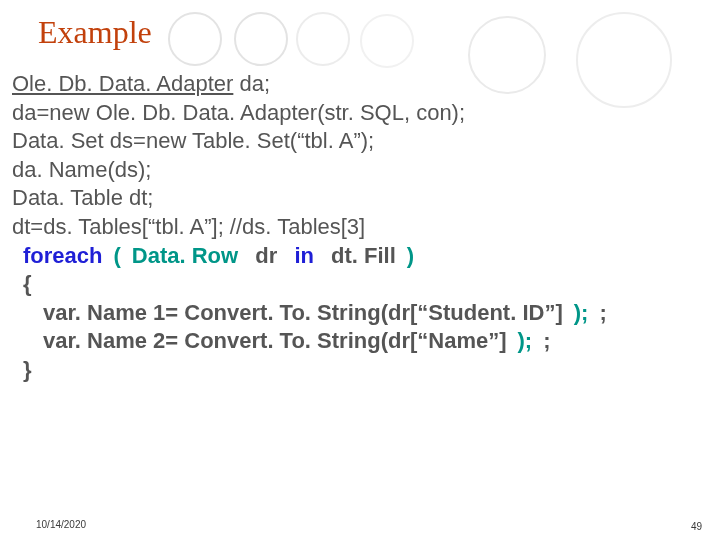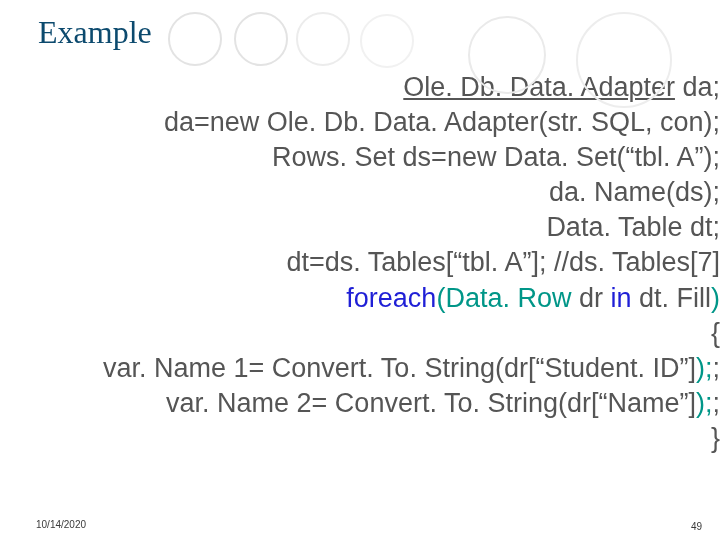--- a/index.html
+++ b/index.html
@@ -18,48 +18,47 @@
     padding: 0;
   }
   .title-area {
     position: relative;
     padding: 14px 0 10px 38px;
     height: 64px;
   }
   .title-text {
     font-family: "Times New Roman", Times, serif;
     font-size: 32px;
-    color: #0c4a6e;
+    color: #c2410c;
     font-weight: 400;
   }
   .deco {
     position: absolute;
     border: 2px solid #e3e3e3;
     border-radius: 50%;
     background: transparent;
   }
   .deco.c1 { width: 54px; height: 54px; left: 168px; top: 12px; }
   .deco.c2 { width: 54px; height: 54px; left: 234px; top: 12px; }
   .deco.c3 { width: 54px; height: 54px; left: 296px; top: 12px; border-color: #ececec; }
   .deco.c4 { width: 54px; height: 54px; left: 360px; top: 14px; border-color: #f1f1f1; }
   .deco.c5 { width: 78px; height: 78px; left: 468px; top: 16px; border-color: #eaeaea; }
   .deco.c6 { width: 96px; height: 96px; left: 576px; top: 12px; border-color: #ededed; }
 
   .content {
     padding: 6px 0 0 12px;
-    font-size: 27px;
+    font-size: 22px;
     line-height: 1.30;
-    text-align: right;
   }
   .line { white-space: pre; }
   .gray { color: #555555; }
   .blue { color: #1f1fd6; }
   .teal { color: #009688; }
   .green { color: #11a011; }
-  .bold { font-weight: 400; }
+  .bold { font-weight: 700; margin-left: 11px; }
   .indent { padding-left: 20px; }
   .indent-s { padding-left: 12px; }
 
   .footer-date {
     position: absolute;
     left: 36px;
     bottom: 10px;
     font-size: 10px;
     color: #3a3a3a;
   }
@@ -82,24 +81,24 @@
     <div class="deco c2"></div>
     <div class="deco c3"></div>
     <div class="deco c4"></div>
     <div class="deco c5"></div>
     <div class="deco c6"></div>
   </div>
 
   <div class="content">
     <div class="line gray"><span style="text-decoration: underline;">Ole. Db. Data. Adapter</span><span> da;</span></div>
     <div class="line gray">da=new Ole. Db. Data. Adapter(str. SQL, con);</div>
-    <div class="line gray">Rows. Set ds=new Data. Set(“tbl. A”);</div>
+    <div class="line gray">Data. Set ds=new Table. Set(“tbl. A”);</div>
     <div class="line gray">da. Name(ds);</div>
     <div class="line gray">Data. Table dt;</div>
-    <div class="line gray">dt=ds. Tables[“tbl. A”]; //ds. Tables[7]</div>
+    <div class="line gray">dt=ds. Tables[“tbl. A”]; //ds. Tables[3]</div>
 
     <div class="line"><span class="blue bold">foreach</span><span class="teal bold">(</span><span class="teal bold">Data. Row</span><span class="gray bold"> dr </span><span class="blue bold">in</span><span class="gray bold"> dt. Fill</span><span class="teal bold">)</span></div>
 
     <div class="line gray bold">{</div>
 
     <div class="line indent"><span class="gray bold">var. Name 1= Convert. To. String(dr[“Student. ID”]</span><span class="teal bold">);</span><span class="gray bold">;</span></div>
 
     <div class="line indent"><span class="gray bold">var. Name 2= Convert. To. String(dr[“Name”]</span><span class="teal bold">);</span><span class="gray bold">;</span></div>
 
 

